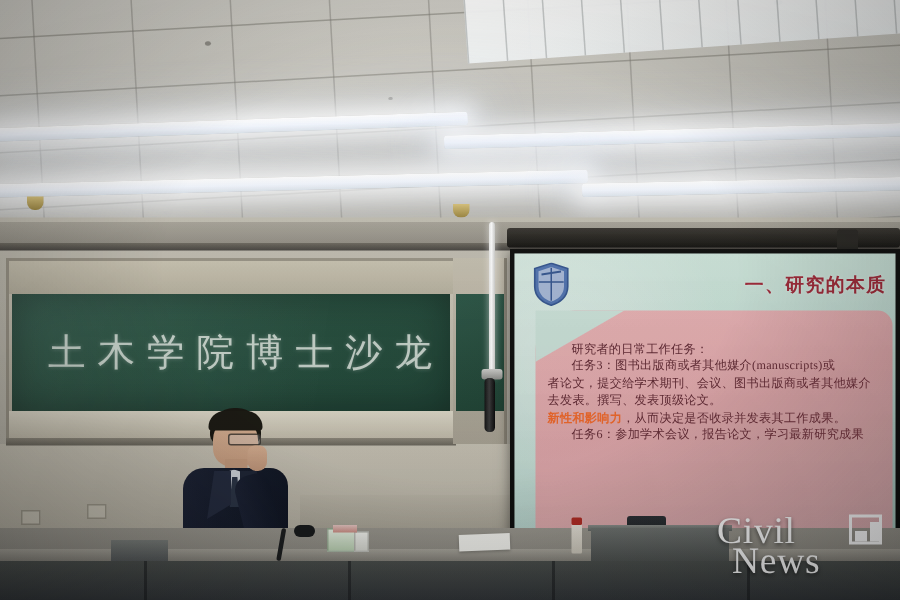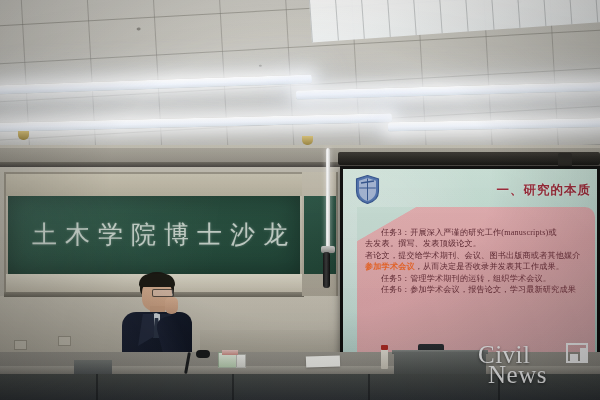--- a/index.html
+++ b/index.html
@@ -447,25 +447,25 @@
         <path d="M4.2 13 H20.8" stroke="#2d4f8c" stroke-width="1"></path>
         <path d="M6 8 L19 6" stroke="#2d4f8c" stroke-width="1.3"></path>
       </svg>
 
       <div class="slide-title">一、研究的本质</div>
 
       <div class="pink-box"></div>
 
 
       <div class="body-wrap">
-        <div class="line ind">任务3：开展深入严谨的研究工作(manuscripts)或</div>
+        <div class="line ind">研究者的日常工作任务：</div>
+        <div class="line ind">任务3：图书出版商或者其他媒介(manuscripts)或</div>
+        <div class="line">者论文，提交给学术期刊、会议、图书出版商或者其他媒介</div>
         <div class="line">去发表。撰写、发表顶级论文。</div>
-        <div class="line">者论文，提交给学术期刊、会议、图书出版商或者其他媒介</div>
-        <div class="line"><span class="hl">参加学术会议</span>，从而决定是否收录并发表其工作成果。</div>
-        <div class="line ind">任务5：管理学术期刊的运转，组织学术会议。</div>
+        <div class="line"><span class="hl">新性和影响力</span>，从而决定是否收录并发表其工作成果。</div>
         <div class="line ind">任务6：参加学术会议，报告论文，学习最新研究成果</div>
       </div>
 
       <div class="screen-soft"></div>
     </div>
   </div>
 
   <div class="mic-pole"></div>
   <div class="mic-joint"></div>
   <div class="mic-body"></div>

